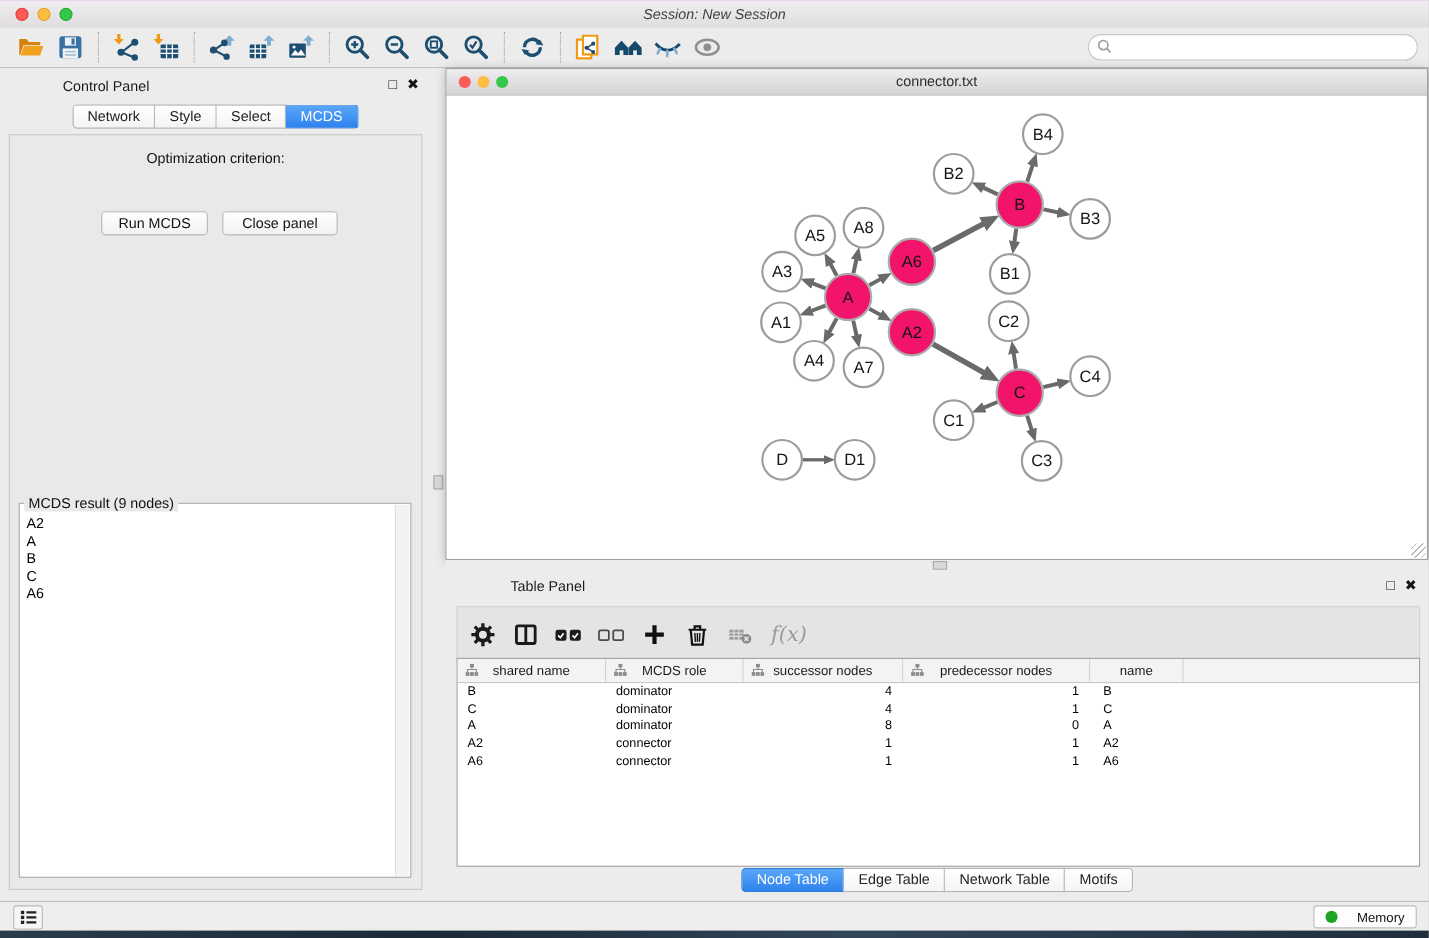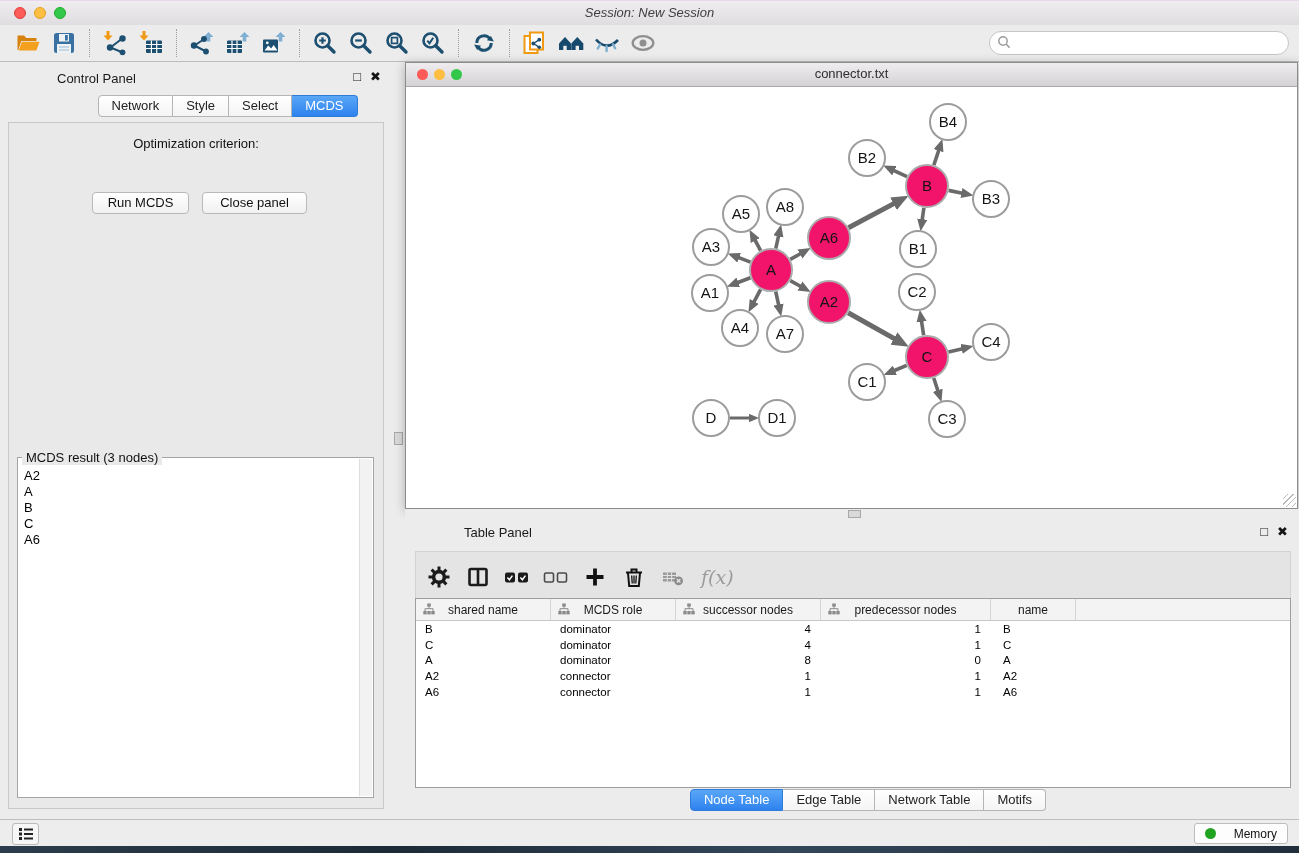--- a/index.html
+++ b/index.html
@@ -17,21 +17,21 @@
   .tsep{width:0;height:28px;border-left:1px dotted #9E9E9E;margin:0 7px;flex:none;}
   .search-wrap{margin-left:auto;position:relative;flex:none;}
   .search-wrap svg{position:absolute;left:8px;top:4px;}
   input.search{width:262px;height:22px;border:1px solid #C6C6C6;border-radius:12px;background:#fff;
                padding:0 10px 0 26px;font-size:12px;outline:none;font-family:inherit;}
   
   .panel-title{position:absolute;left:13px;top:9px;font-size:13px;color:#1A1A1A;margin-left:44px;}
   .panel-ctrls{position:absolute;right:10px;top:7px;display:flex;gap:9px;align-items:center;}
   .wctl{font-size:13px;color:#151515;line-height:15px;}
   
-  .segs{display:flex;margin-left:32px;}
+  .segs{display:flex;}
   .seg{height:20px;line-height:20px;padding:0 13px;font-size:13px;background:linear-gradient(#FFFFFF,#F4F4F4);
        border:1px solid #B5B5B5;border-left:none;color:#222;cursor:default;white-space:nowrap;}
   .seg:first-child{border-left:1px solid #B5B5B5;border-radius:4px 0 0 4px;}
   .seg:last-child{border-radius:0 4px 4px 0;}
   .seg.sel{background:linear-gradient(#5AA7F8,#2E82EE);border-color:#2E7BD9;color:#fff;}
   
   .control-panel{position:absolute;left:0;top:62px;width:391px;bottom:34px;background:#ECECEC;}
   .cp-tabs{position:absolute;top:33px;left:50%;transform:translateX(-50%);}
   .cp-content{position:absolute;left:8px;right:7px;top:60px;bottom:10px;background:#E9E9E9;border:1px solid #C9C9C9;}
   .opt-label{position:absolute;left:0;right:0;top:13px;text-align:center;font-size:13px;color:#111;}
@@ -247,21 +247,21 @@
         <div class="seg">Network</div>
         <div class="seg">Style</div>
         <div class="seg">Select</div>
         <div class="seg sel">MCDS</div>
       </div>
     <div class="cp-content">
       <div class="opt-label">Optimization criterion:</div>
       <div class="btn" style="left:83px;width:97px;">Run MCDS</div>
       <div class="btn" style="left:193px;width:105px;">Close panel</div>
       <div class="resultbox">
-        <div class="result-legend">MCDS result (3 nodes)</div>
+        <div class="result-legend">MCDS result (9 nodes)</div>
         <div class="result-list">
             <div>A2</div>
             <div>A</div>
             <div>B</div>
             <div>C</div>
             <div>A6</div>
           </div>
         <div class="result-scroll"></div>
       </div>
     </div>

